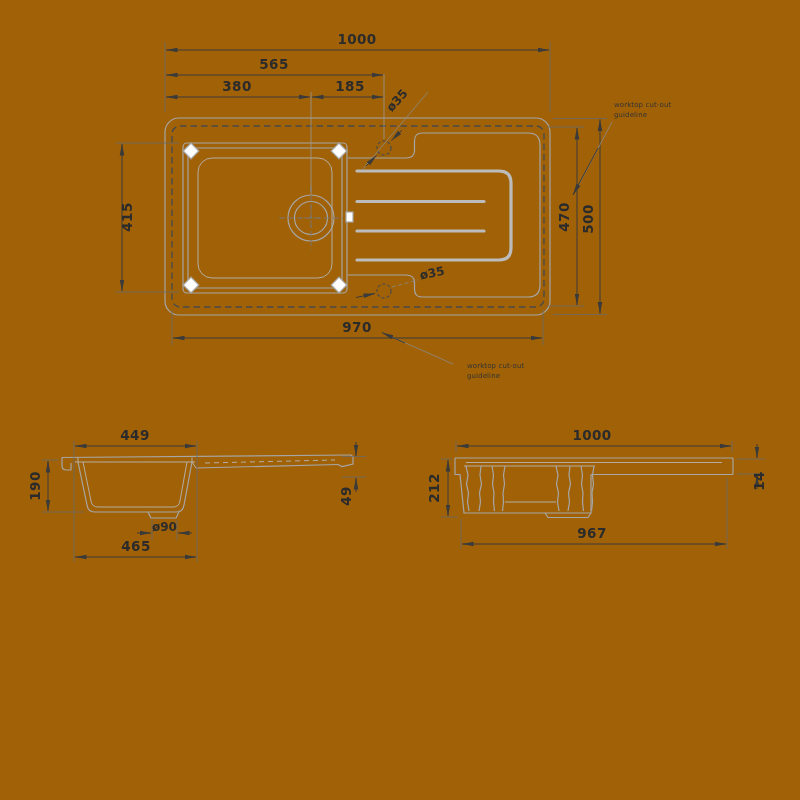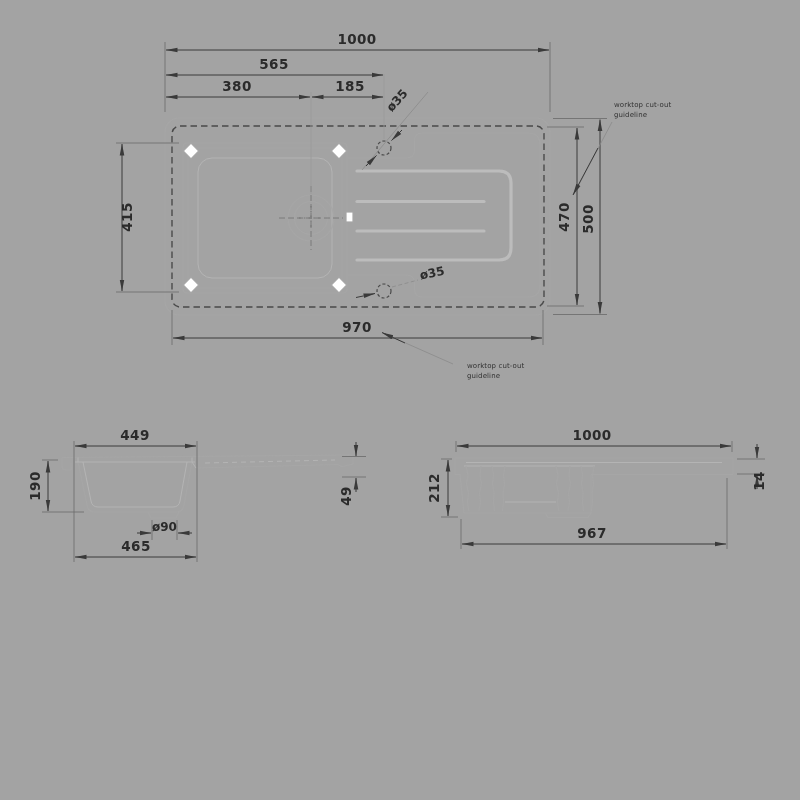--- a/index.html
+++ b/index.html
@@ -1,16 +1,16 @@
 <!DOCTYPE html>
 <html><head>
 <meta charset="utf-8">
 <style>
   html,body{margin:0;padding:0;background:#fff;}
-  .stage{position:relative;width:800px;height:800px;background:#a3a3a3;overflow:hidden;}
+  .stage{position:relative;width:800px;height:800px;background:#a16207;overflow:hidden;}
   svg{position:absolute;left:0;top:0;}
   text{font-family:"DejaVu Sans","Liberation Sans",sans-serif;fill:#2b2b2b;}
   .dim-label{font-size:13.5px;font-weight:600;letter-spacing:.4px;text-anchor:middle;}
   .hole-label{font-size:12px;font-weight:600;text-anchor:middle;}
   .note-label{font-size:7px;font-weight:500;fill:#333;text-anchor:start;letter-spacing:.1px;}
   .part{stroke:#a6a6a6;stroke-width:1.2;fill:none;}
   .part-thin{stroke:#b5b5b5;stroke-width:0.9;fill:none;}
   .groove{stroke:#bcbcbc;stroke-width:3.2;fill:none;stroke-linecap:round;}
   .cutout{stroke:#4a4a4a;stroke-width:1.4;fill:none;stroke-dasharray:6.5 4;}
   .dimline{stroke:#3a3a3a;stroke-width:1;fill:none;}

